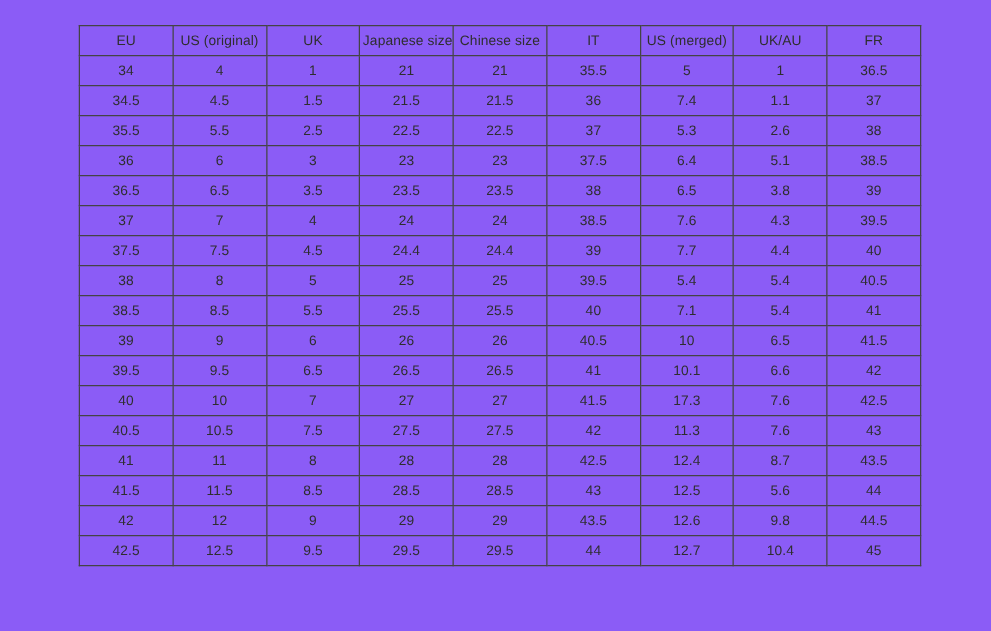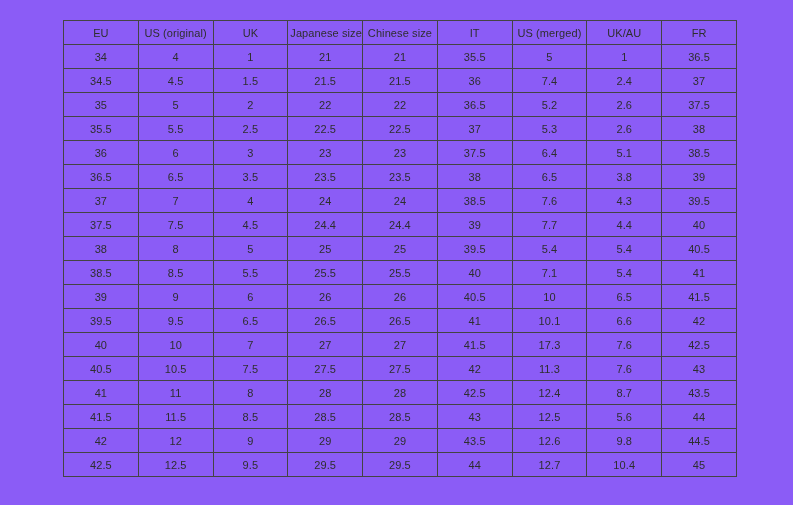--- a/index.html
+++ b/index.html
@@ -72,33 +72,22 @@
           <td>36.5</td>
         </tr>
         <tr>
           <td>34.5</td>
           <td>4.5</td>
           <td>1.5</td>
           <td>21.5</td>
           <td>21.5</td>
           <td>36</td>
           <td>7.4</td>
-          <td>2.4</td>
+          <td>1.1</td>
           <td>37</td>
-        </tr>
-        <tr>
-          <td>35</td>
-          <td>5</td>
-          <td>2</td>
-          <td>22</td>
-          <td>22</td>
-          <td>36.5</td>
-          <td>5.2</td>
-          <td>2.6</td>
-          <td>37.5</td>
         </tr>
         <tr>
           <td>35.5</td>
           <td>5.5</td>
           <td>2.5</td>
           <td>22.5</td>
           <td>22.5</td>
           <td>37</td>
           <td>5.3</td>
           <td>2.6</td>

